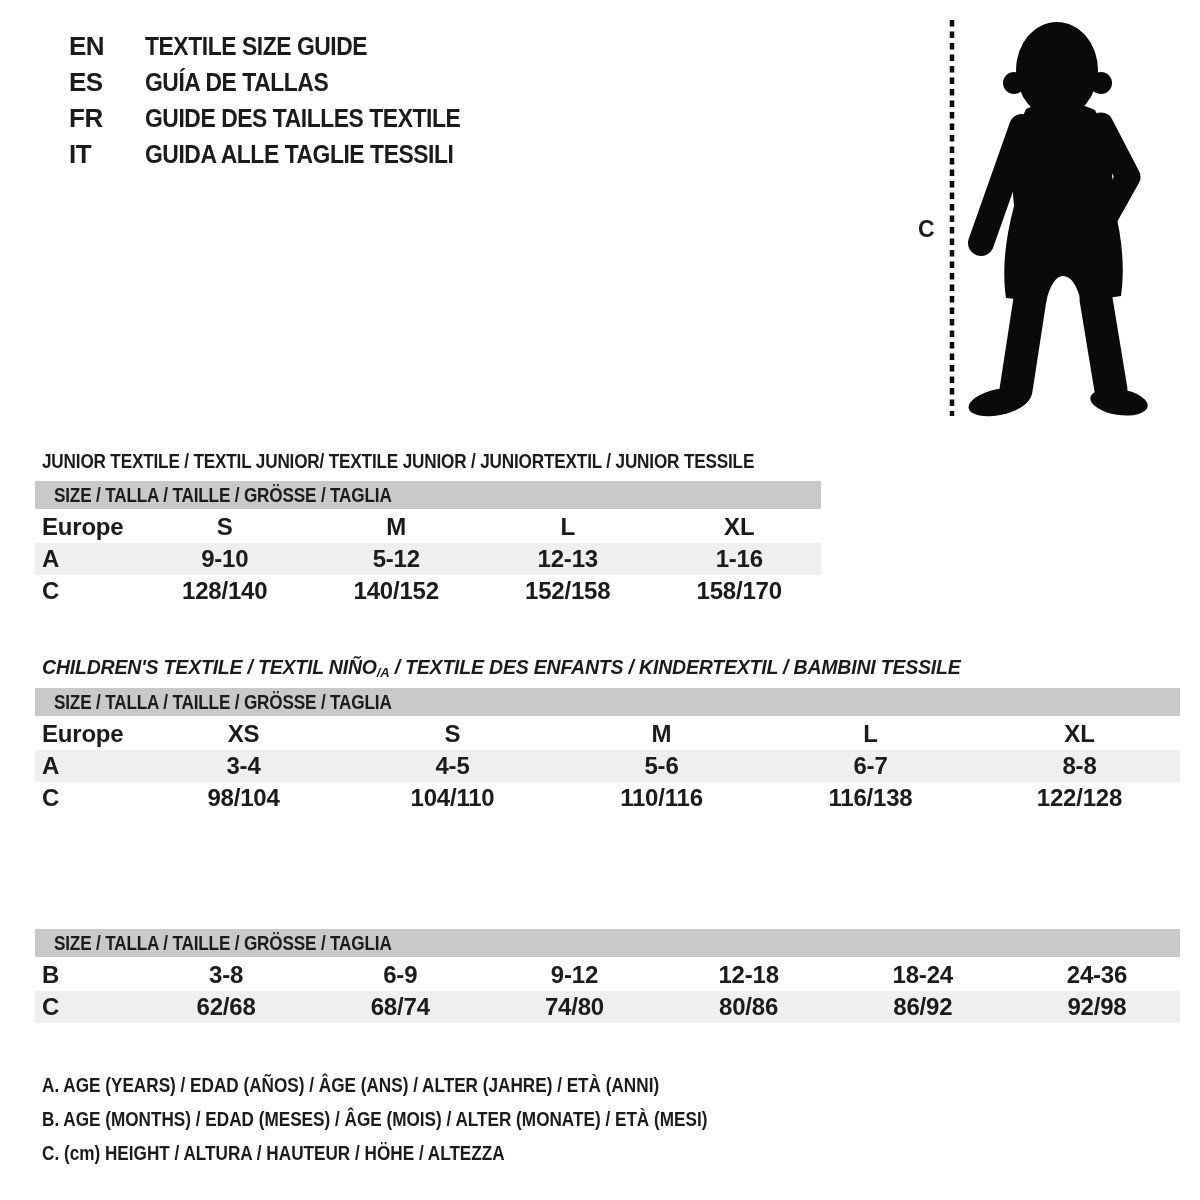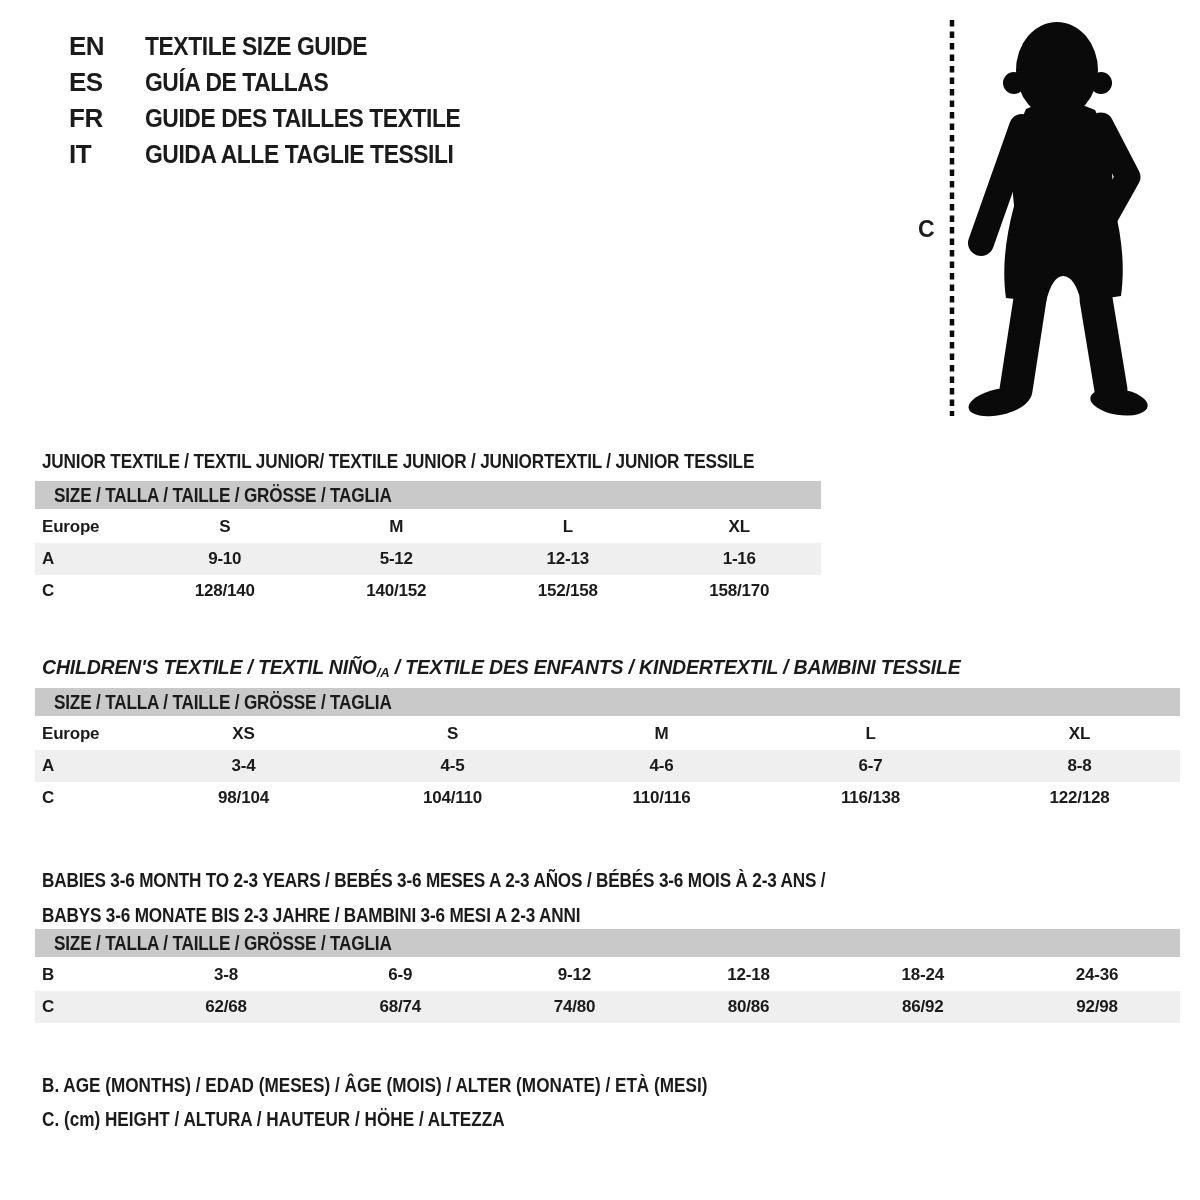--- a/index.html
+++ b/index.html
@@ -32,21 +32,21 @@
   
   .size-table { position:absolute; left:35px; }
   .tbl-junior   { top:481px; width:786px; }
   .tbl-children { top:688px; width:1145px; }
   .tbl-babies   { top:929px; width:1145px; }
   .thead {
     background:#c9c9c9; height:28px; display:flex; align-items:center;
     padding-left:19px; font-size:19.5px; font-weight:bold; letter-spacing:-0.2px;
     border-bottom:2px solid #ffffff;
   }
-  .trow { display:flex; height:32px; align-items:center; font-size:17px; font-weight:bold; letter-spacing:-0.2px;gap:8px; }
+  .trow { display:flex; height:32px; align-items:center; font-size:24px; font-weight:bold; letter-spacing:-0.2px;gap:8px; }
   .trow.shade { background:#efefef; }
   .tcell { flex:1; text-align:center; }
   .tcell.label { flex:0 0 93px; text-align:left; padding-left:7px; }
 
   
   .legend { position:absolute; left:42px; top:1068px; }
   .legend-line { height:34px; display:flex; align-items:center; font-size:19.5px; font-weight:bold; }
 </style>
 </head>
 <body>
@@ -144,39 +144,35 @@
           <div class="tcell">XS</div>
           <div class="tcell">S</div>
           <div class="tcell">M</div>
           <div class="tcell">L</div>
           <div class="tcell">XL</div>
         </div>
         <div class="trow shade">
           <div class="tcell label">A</div>
           <div class="tcell">3-4</div>
           <div class="tcell">4-5</div>
-          <div class="tcell">4-6</div>
+          <div class="tcell">5-6</div>
           <div class="tcell">6-7</div>
           <div class="tcell">8-8</div>
         </div>
         <div class="trow">
           <div class="tcell label">C</div>
           <div class="tcell">98/104</div>
           <div class="tcell">104/110</div>
           <div class="tcell">110/116</div>
           <div class="tcell">116/138</div>
           <div class="tcell">122/128</div>
         </div>
       </div>
   </div>
 
-  <h2 class="section-title title-babies">
-    <span class="condensed" style="display:block">BABIES 3-6 MONTH TO 2-3 YEARS / BEBÉS 3-6 MESES A 2-3 AÑOS / BÉBÉS 3-6 MOIS À 2-3 ANS /</span>
-    <span class="condensed" style="display:block">BABYS 3-6 MONATE BIS 2-3 JAHRE / BAMBINI 3-6 MESI A 2-3 ANNI</span>
-  </h2>
   <div class="size-table tbl-babies">
     <div class="thead">
       <span class="condensed">SIZE / TALLA / TAILLE / GRÖSSE / TAGLIA</span>
     </div>
     <div>
         <div class="trow">
           <div class="tcell label">B</div>
           <div class="tcell">3-8</div>
           <div class="tcell">6-9</div>
           <div class="tcell">9-12</div>
@@ -191,20 +187,23 @@
           <div class="tcell">74/80</div>
           <div class="tcell">80/86</div>
           <div class="tcell">86/92</div>
           <div class="tcell">92/98</div>
         </div>
       </div>
   </div>
 
   <div class="legend">
     <div class="legend-line">
+      <span class="condensed">A. AGE (YEARS) / EDAD (AÑOS) / ÂGE (ANS) / ALTER (JAHRE) / ETÀ (ANNI)</span>
+    </div>
+    <div class="legend-line">
       <span class="condensed">B. AGE (MONTHS) / EDAD (MESES) / ÂGE (MOIS) / ALTER (MONATE) / ETÀ (MESI)</span>
     </div>
     <div class="legend-line">
       <span class="condensed">C. (cm) HEIGHT / ALTURA / HAUTEUR / HÖHE / ALTEZZA</span>
     </div>
   </div>
 
 </div>
 
 </body></html>

